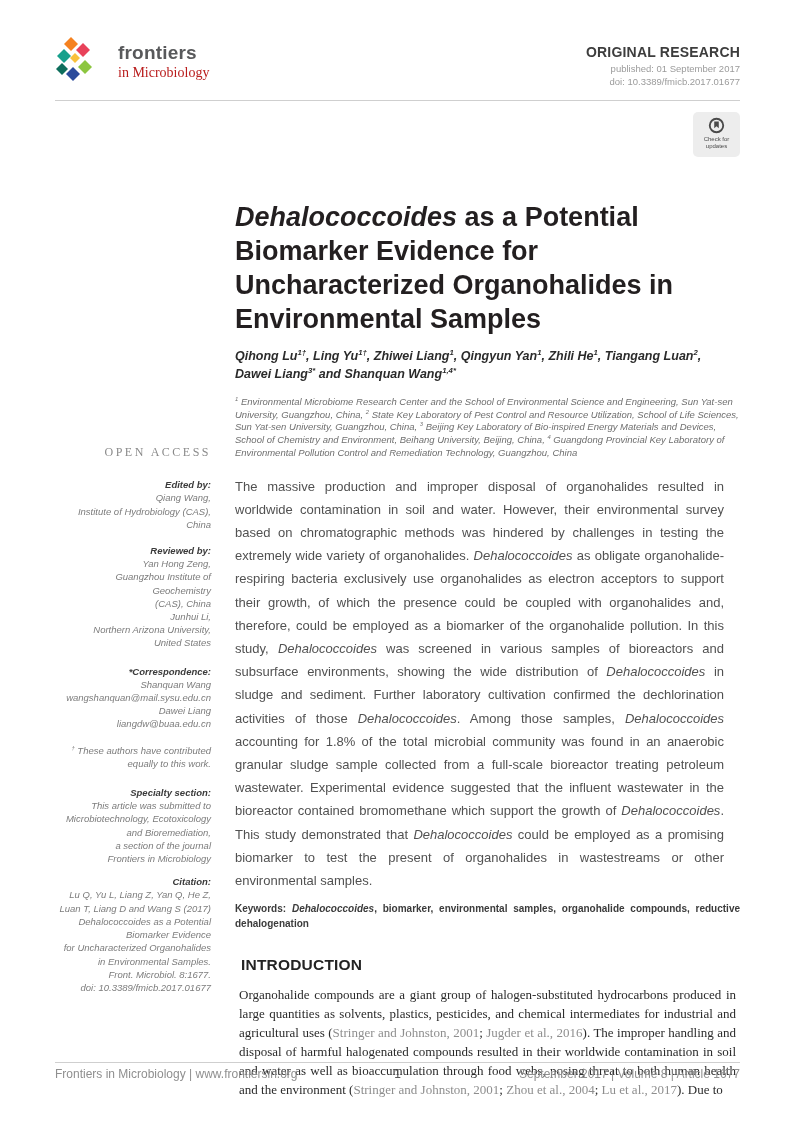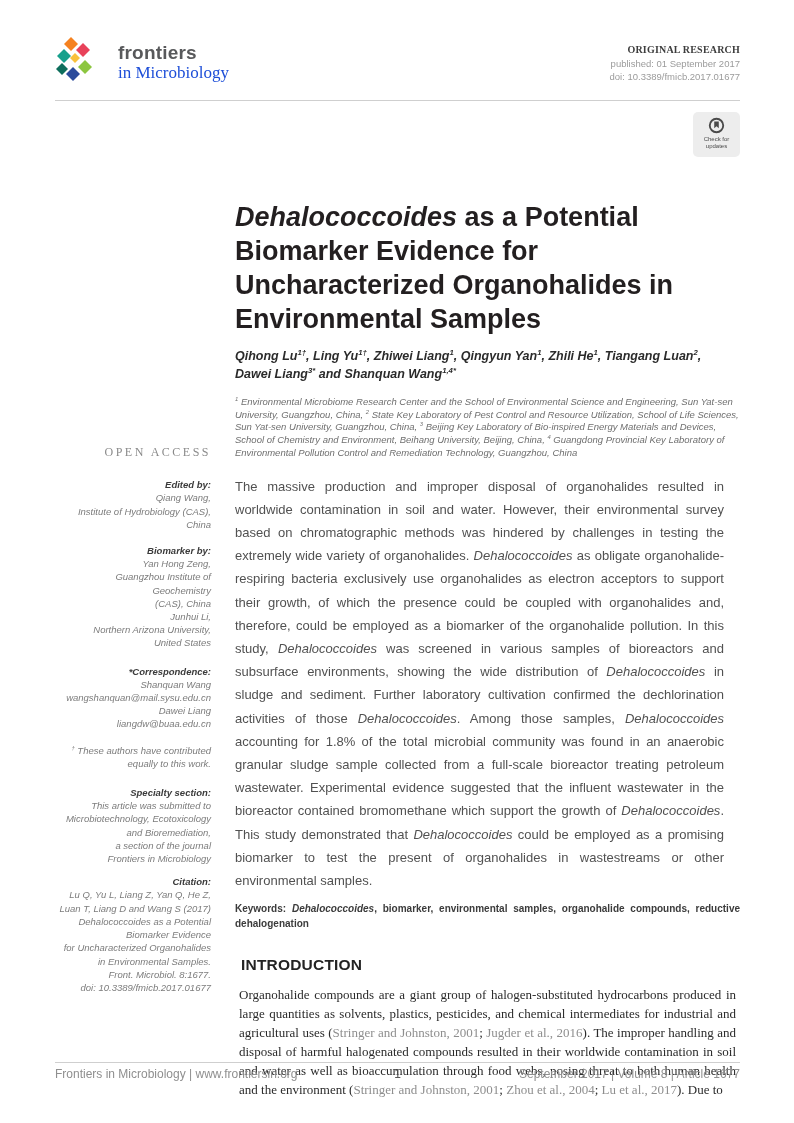--- a/index.html
+++ b/index.html
@@ -13,23 +13,23 @@
   
   .seg-b { font-weight: 700; }
   .seg-i { font-style: italic; }
   .seg-g { color: #8e8e8e; }
 
   
   .header { position: absolute; left: 55px; right: 54px; top: 36px; display: flex; justify-content: space-between; }
   .logo-row { display: flex; gap: 21px; }
   .logo-cubes { width: 42px; height: 48px; flex: 0 0 auto; }
   .logo-name { font-size: 19px; font-weight: 700; color: #58595b; line-height: 21px; margin-top: 6px; letter-spacing: 0.2px; }
-  .logo-sub { font-family: "Liberation Serif", serif; font-size: 17px; color: #1d4ed8; line-height: 20px; }
+  .logo-sub { font-family: "Liberation Serif", serif; font-size: 14px; color: #b91c1c; line-height: 20px; }
   .header-right { text-align: right; margin-top: 8px; }
-  .article-type { font-size: 10px; font-weight: 700; color: #3d3d3d; letter-spacing: 0.2px; margin-bottom: 2px; font-family: Liberation Serif, serif; }
+  .article-type { font-size: 14px; font-weight: 700; color: #3d3d3d; letter-spacing: 0.2px; margin-bottom: 2px; }
   .header-meta { font-size: 9.5px; color: #9b9b9b; line-height: 13px; }
   .header-rule { position: absolute; left: 55px; right: 54px; top: 100px; border-top: 1px solid #cfcfcf; }
 
   
   .check-badge {
     position: absolute; top: 112px; right: 54px; width: 47px; height: 45px;
     background: #ededed; border-radius: 5px; display: flex; flex-direction: column;
     align-items: center; padding-top: 5px; cursor: pointer;
   }
   .badge-icon { width: 17px; height: 17px; }
@@ -97,21 +97,21 @@
     <svg class="badge-icon" viewBox="0 0 24 24">
       <circle cx="12" cy="12" r="9.5" fill="none" stroke="#4a4a4a" stroke-width="2.6"></circle>
       <path d="M8.8 6.5 h6.4 v9.5 l-3.2 -2.8 l-3.2 2.8 z" fill="#4a4a4a"></path>
     </svg>
     <div class="badge-label">Check for updates</div>
   </div>
 
   <aside class="sidebar">
     <div class="open-access">OPEN ACCESS</div>
     <div class="sb-block"><span class="seg-b">Edited by:</span><br><span>Qiang Wang,</span><br><span>Institute of Hydrobiology (CAS), China</span></div>
-    <div class="sb-block" style="margin-bottom:15px"><span class="seg-b">Biomarker by:</span><br><span>Yan Hong Zeng,</span><br><span>Guangzhou Institute of Geochemistry</span><br><span>(CAS), China</span><br><span>Junhui Li,</span><br><span>Northern Arizona University,</span><br><span>United States</span></div>
+    <div class="sb-block" style="margin-bottom:15px"><span class="seg-b">Reviewed by:</span><br><span>Yan Hong Zeng,</span><br><span>Guangzhou Institute of Geochemistry</span><br><span>(CAS), China</span><br><span>Junhui Li,</span><br><span>Northern Arizona University,</span><br><span>United States</span></div>
     <div class="sb-block"><span class="seg-b">*Correspondence:</span><br><span>Shanquan Wang</span><br><span>wangshanquan@mail.sysu.edu.cn</span><br><span>Dawei Liang</span><br><span>liangdw@buaa.edu.cn</span></div>
     <div class="sb-block" style="margin-bottom:16px"><sup>†</sup><span> These authors have contributed</span><br><span>equally to this work.</span></div>
     <div class="sb-block" style="margin-bottom:10px"><span class="seg-b">Specialty section:</span><br><span>This article was submitted to</span><br><span>Microbiotechnology, Ecotoxicology</span><br><span>and Bioremediation,</span><br><span>a section of the journal</span><br><span>Frontiers in Microbiology</span></div>
     <div class="sb-block"><span class="seg-b">Citation:</span><br><span>Lu Q, Yu L, Liang Z, Yan Q, He Z,</span><br><span>Luan T, Liang D and Wang S (2017)</span><br><span>Dehalococcoides as a Potential</span><br><span>Biomarker Evidence</span><br><span>for Uncharacterized Organohalides</span><br><span>in Environmental Samples.</span><br><span>Front. Microbiol. 8:1677.</span><br><span>doi: 10.3389/fmicb.2017.01677</span></div>
   </aside>
 
   <main class="main">
     <h1 class="title"><span class="seg-i">Dehalococcoides</span><span> as a Potential</span><br><span>Biomarker Evidence for</span><br><span>Uncharacterized Organohalides in</span><br><span>Environmental Samples</span></h1>
     <div class="authors"><span>Qihong Lu</span><sup>1†</sup><span>, Ling Yu</span><sup>1†</sup><span>, Zhiwei Liang</span><sup>1</sup><span>, Qingyun Yan</span><sup>1</sup><span>, Zhili He</span><sup>1</sup><span>, Tiangang Luan</span><sup>2</sup><span>,</span><br><span>Dawei Liang</span><sup>3*</sup><span> and Shanquan Wang</span><sup>1,4*</sup></div>
     <div class="affiliations"><sup>1</sup><span> Environmental Microbiome Research Center and the School of Environmental Science and Engineering, Sun Yat-sen University, Guangzhou, China, </span><sup>2</sup><span> State Key Laboratory of Pest Control and Resource Utilization, School of Life Sciences, Sun Yat-sen University, Guangzhou, China, </span><sup>3</sup><span> Beijing Key Laboratory of Bio-inspired Energy Materials and Devices, School of Chemistry and Environment, Beihang University, Beijing, China, </span><sup>4</sup><span> Guangdong Provincial Key Laboratory of Environmental Pollution Control and Remediation Technology, Guangzhou, China</span></div>

